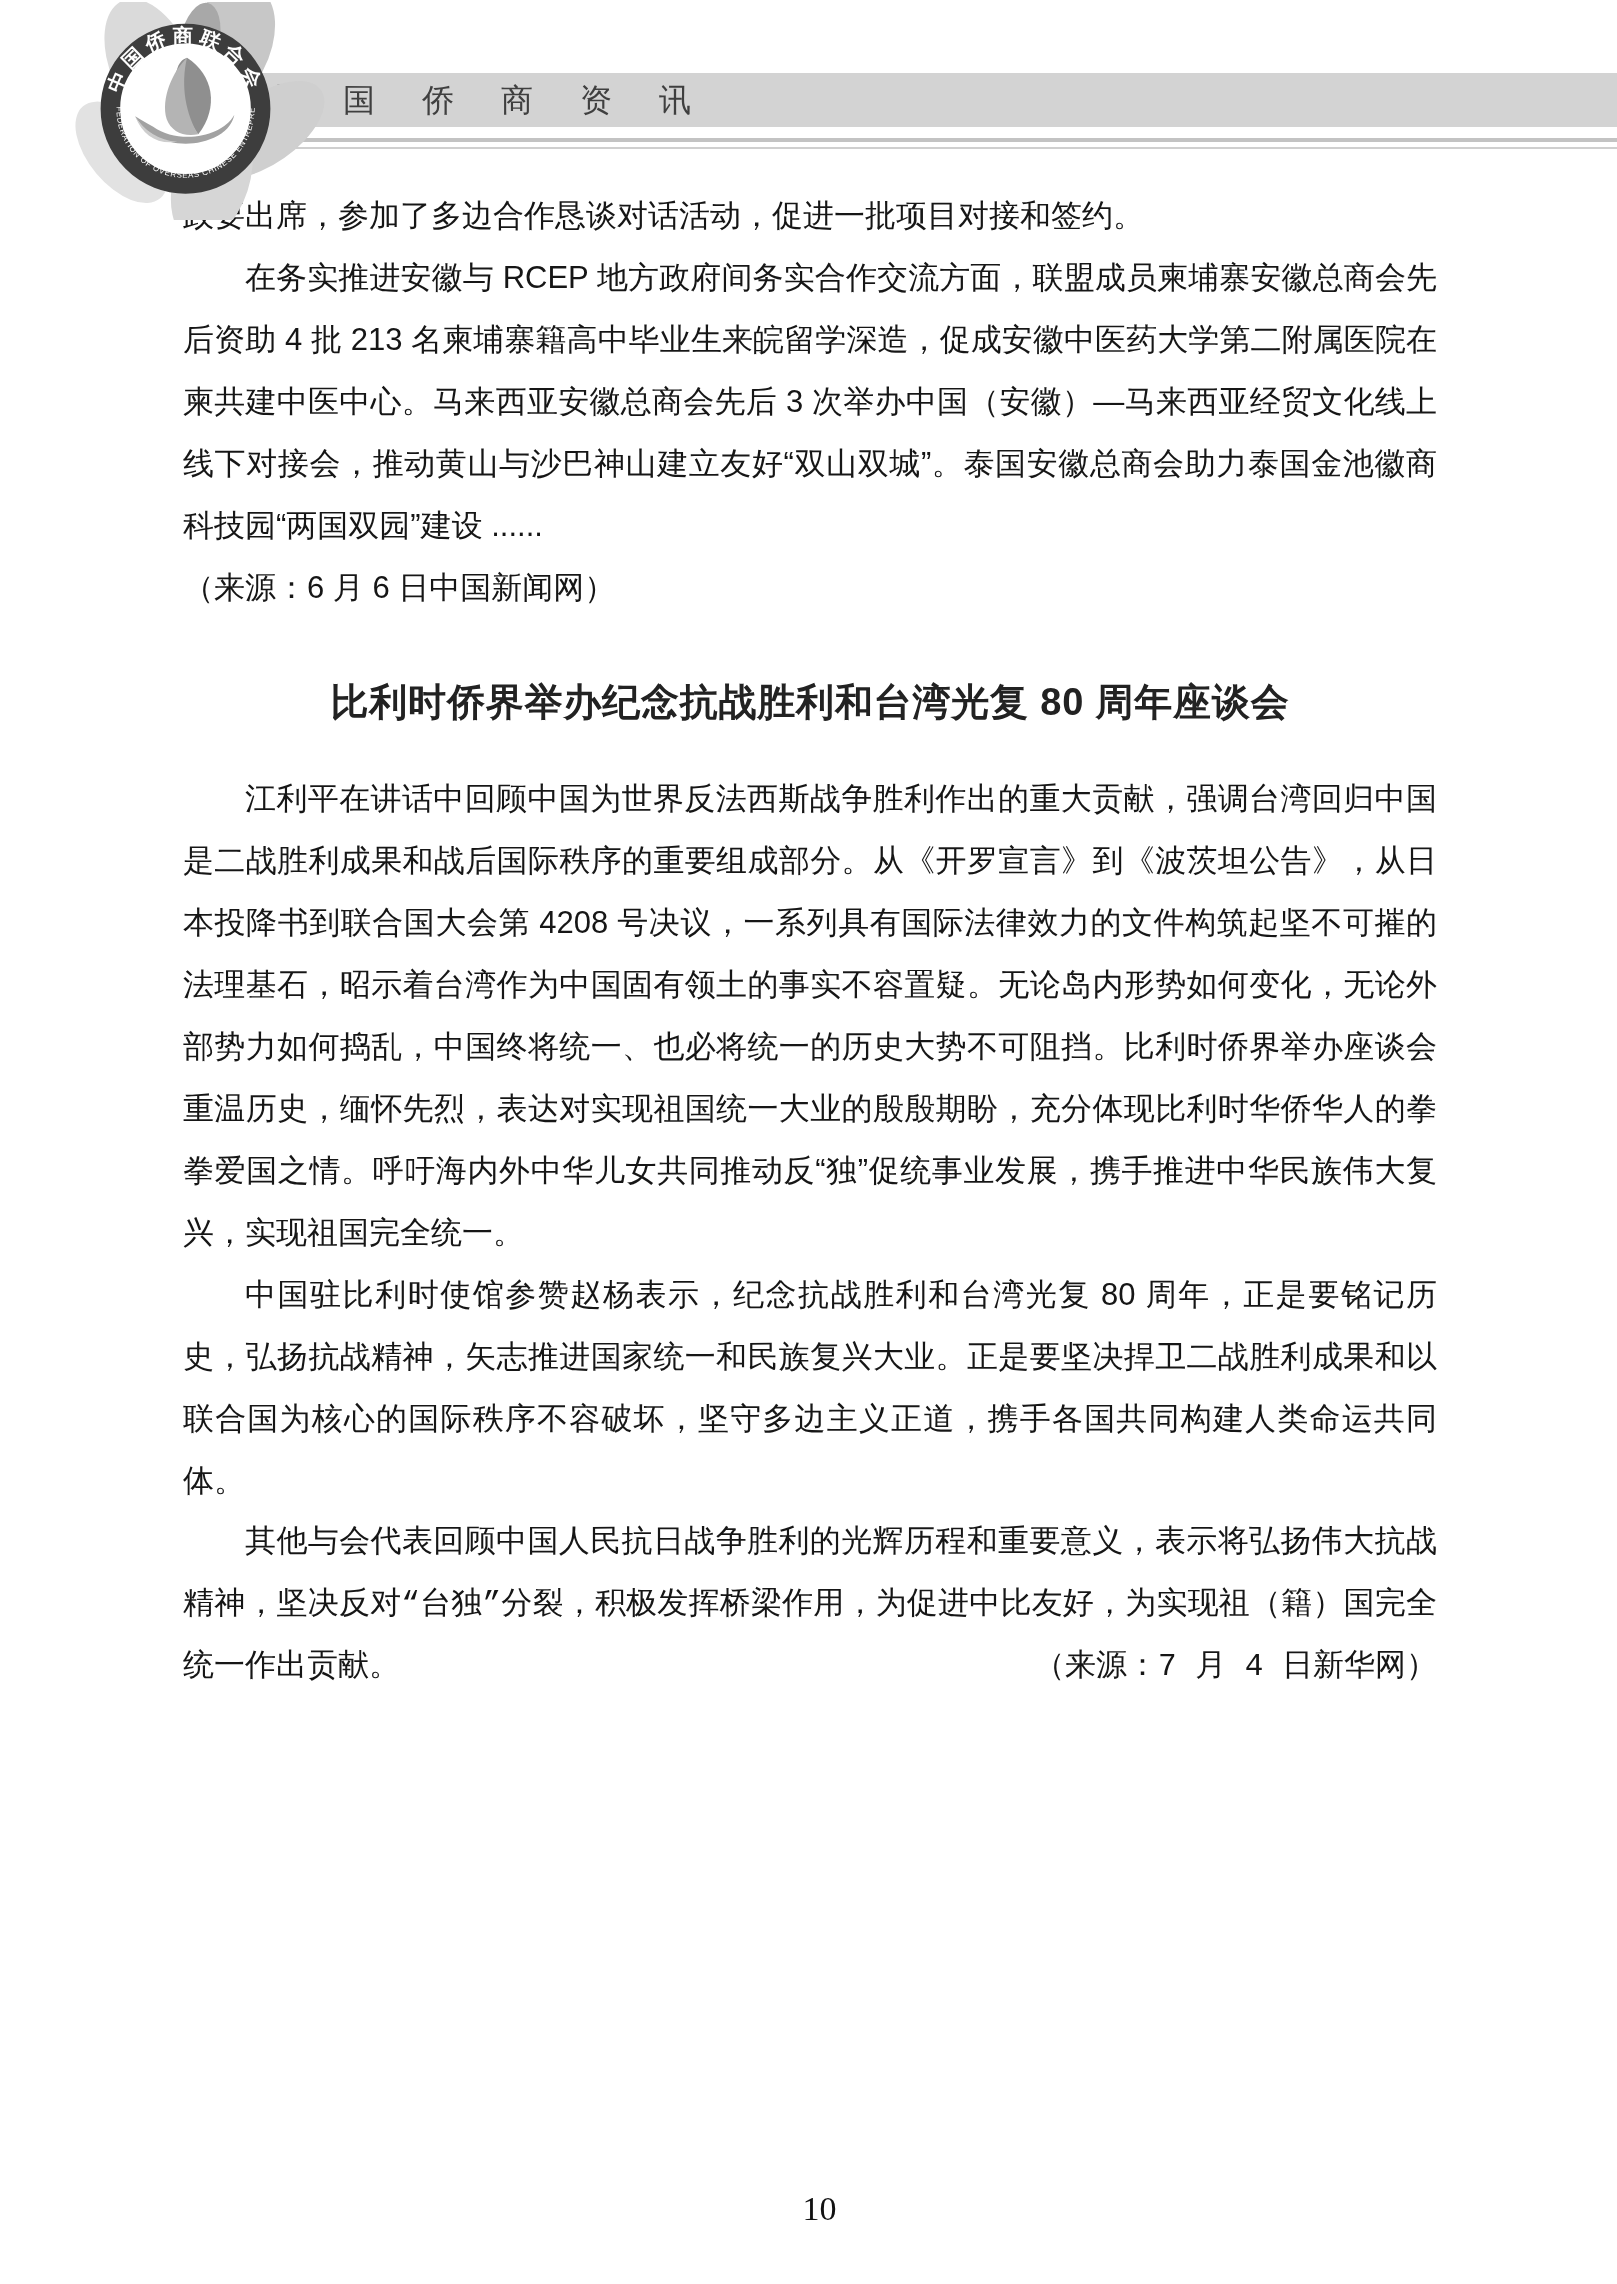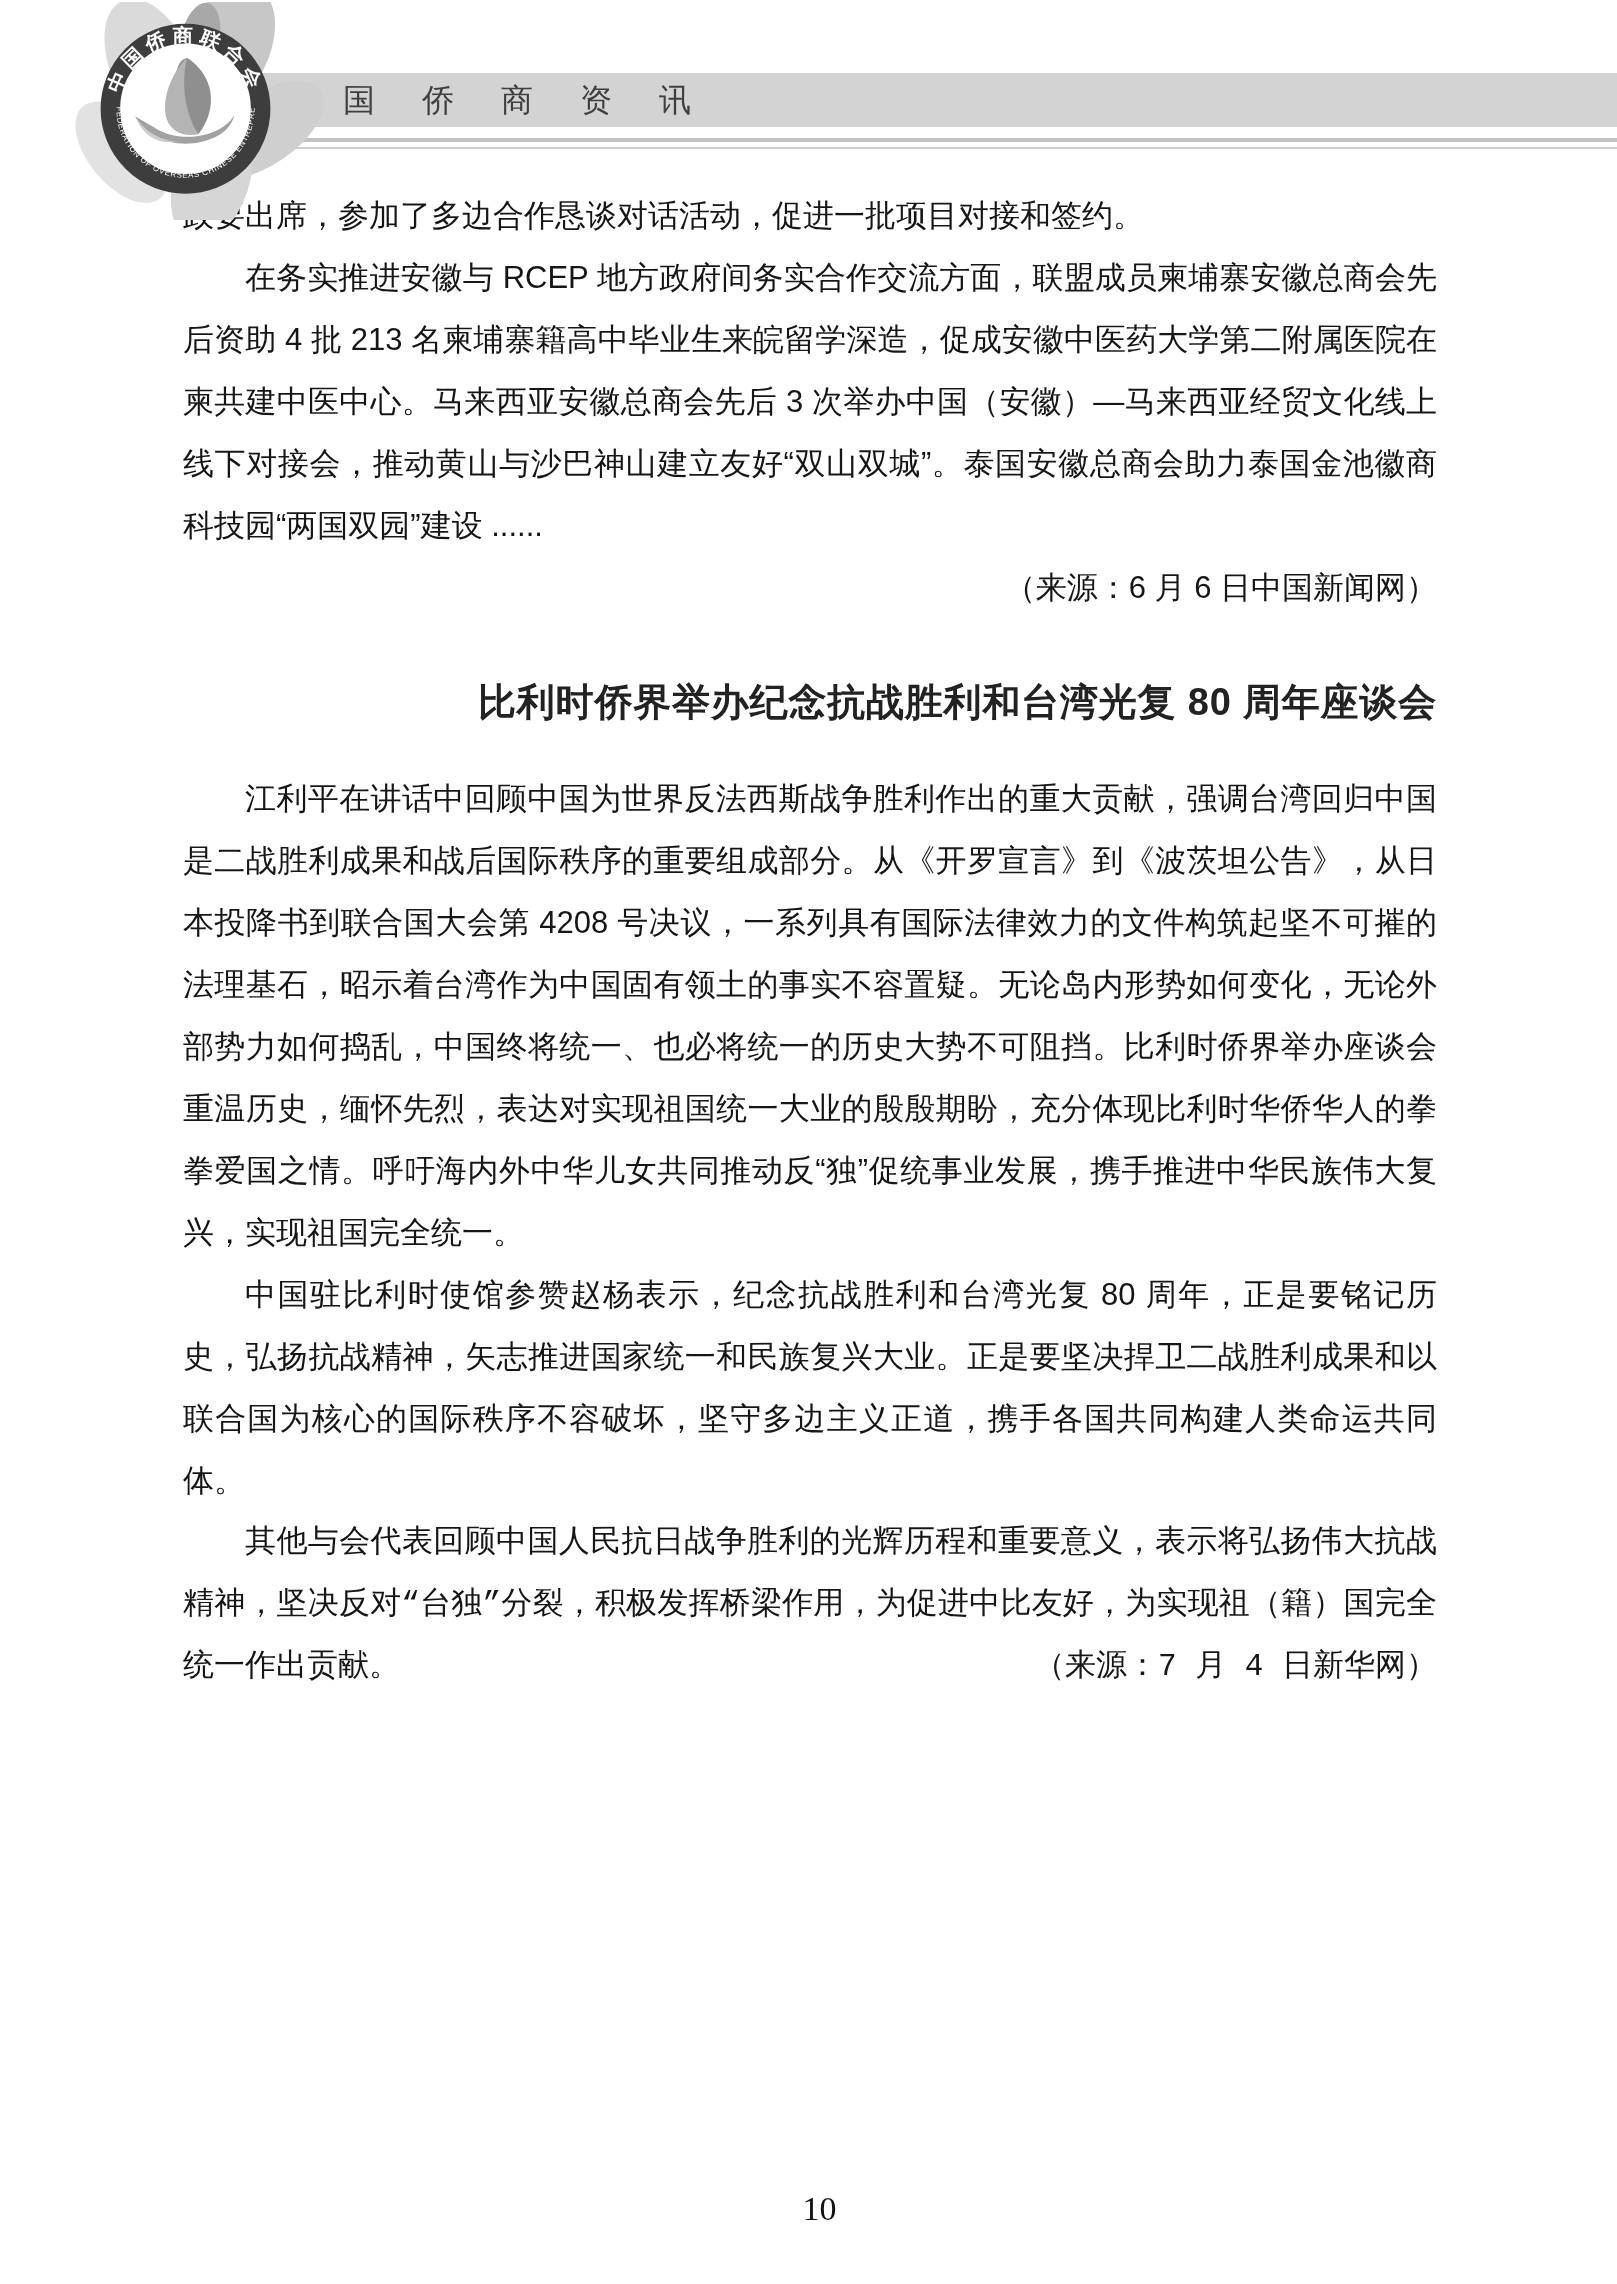--- a/index.html
+++ b/index.html
@@ -21,23 +21,23 @@
   .rule-b { position:absolute; left:175px; top:147px; width:1443px; height:1.5px; background:#cfcfcf; z-index:1; }
   .logo { position:absolute; left:39px; top:1.5px; width:293px; height:218px; z-index:2; }
 
   
   .content {
     position:absolute; left:183px; top:185px; width:1254px;
     font-size:31px; line-height:62px; text-align:justify;
   }
   .content p { margin:0; text-indent:2em; }
   .content p.no-indent { text-indent:0; }
-  .content p.src { text-align:right; text-indent:0; }
+  .content p.src { text-indent:0; }
   .article-title {
-    font-size:38px; font-weight:bold; text-align:right; text-indent:0;
+    font-size:38px; font-weight:bold; text-align:center; text-indent:0;
     color:#222222; margin:59px 0 42px 0; line-height:48px; letter-spacing:0.8px;
   }
   .rel { position:relative;font-family:Liberation Mono, monospace; }
   .source-abs { position:absolute; right:0; bottom:0; white-space:nowrap; }
 
   
   .pageno {
     position:absolute; left:11px; bottom:56px; width:100%; text-align:center;
     font-family:"Liberation Serif", serif; font-size:34px; color:#111111;
   }

